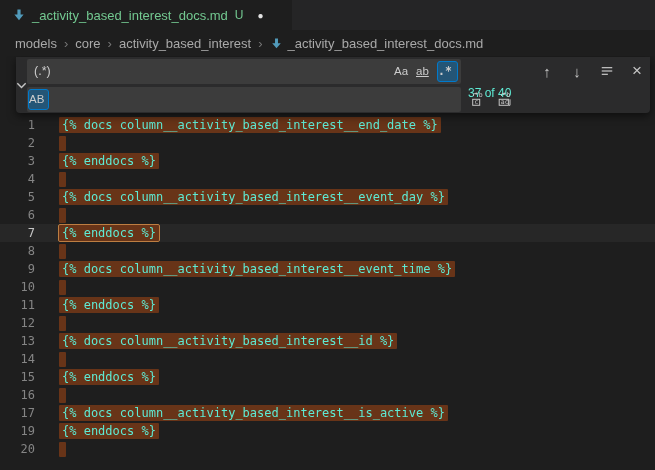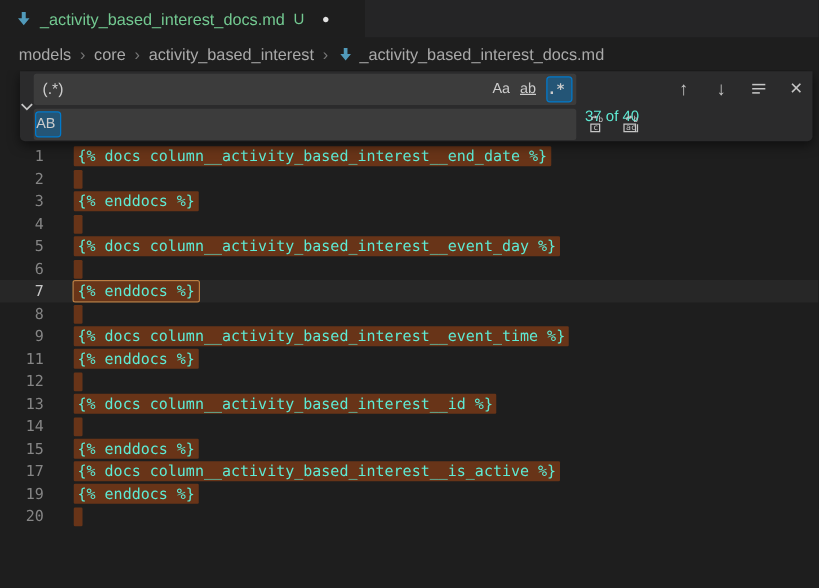--- a/index.html
+++ b/index.html
@@ -119,38 +119,46 @@
       </div>
       <div class="line">
         <div class="gutter">8</div>
         <div class="code"><span class="strip"></span></div>
       </div>
       <div class="line">
         <div class="gutter">9</div>
         <div class="code"><span class="hl">{% docs column__activity_based_interest__event_time %}</span></div>
       </div>
       <div class="line">
+        <div class="gutter">10</div>
+        <div class="code"><span class="strip"></span></div>
+      </div>
+      <div class="line">
         <div class="gutter">11</div>
         <div class="code"><span class="hl">{% enddocs %}</span></div>
       </div>
       <div class="line">
         <div class="gutter">12</div>
         <div class="code"><span class="strip"></span></div>
       </div>
       <div class="line">
         <div class="gutter">13</div>
         <div class="code"><span class="hl">{% docs column__activity_based_interest__id %}</span></div>
       </div>
       <div class="line">
         <div class="gutter">14</div>
         <div class="code"><span class="strip"></span></div>
       </div>
       <div class="line">
         <div class="gutter">15</div>
         <div class="code"><span class="hl">{% enddocs %}</span></div>
+      </div>
+      <div class="line">
+        <div class="gutter">16</div>
+        <div class="code"><span class="strip"></span></div>
       </div>
       <div class="line">
         <div class="gutter">17</div>
         <div class="code"><span class="hl">{% docs column__activity_based_interest__is_active %}</span></div>
       </div>
       <div class="line">
         <div class="gutter">19</div>
         <div class="code"><span class="hl">{% enddocs %}</span></div>
       </div>
       <div class="line">

